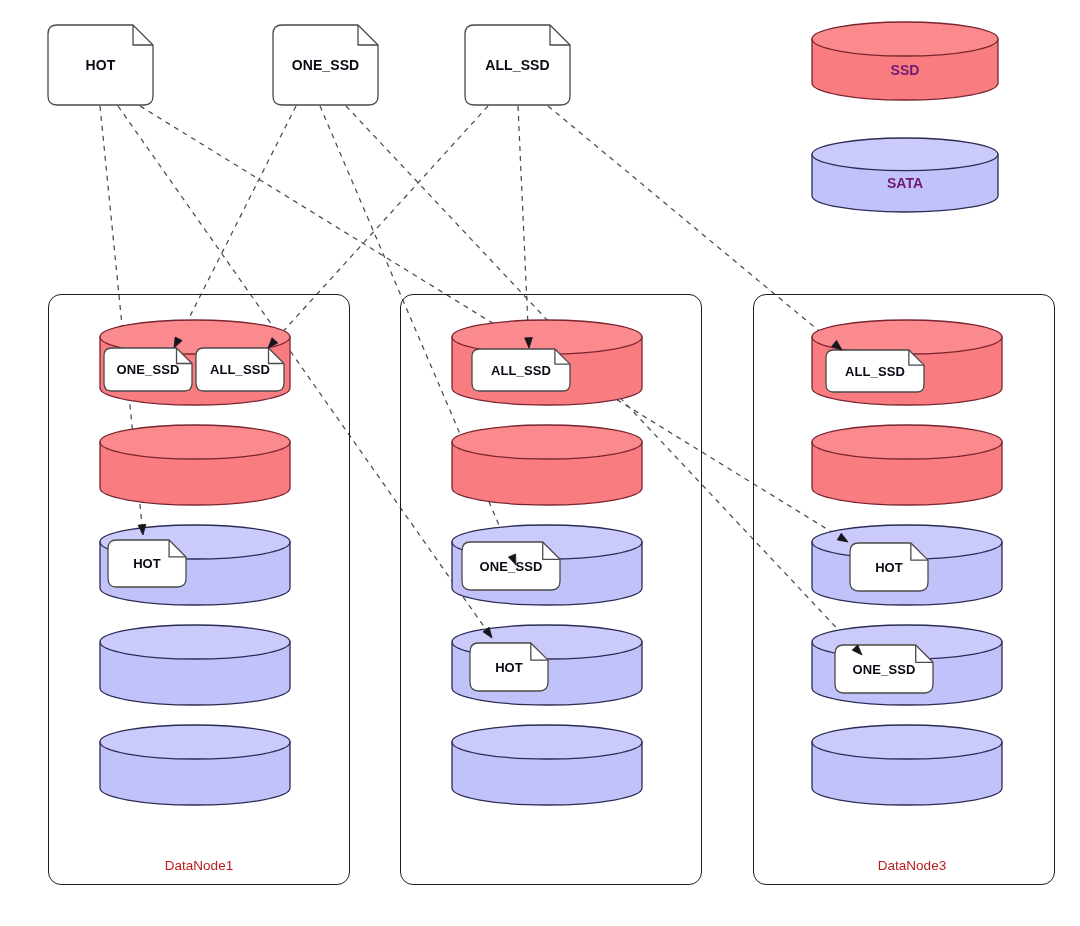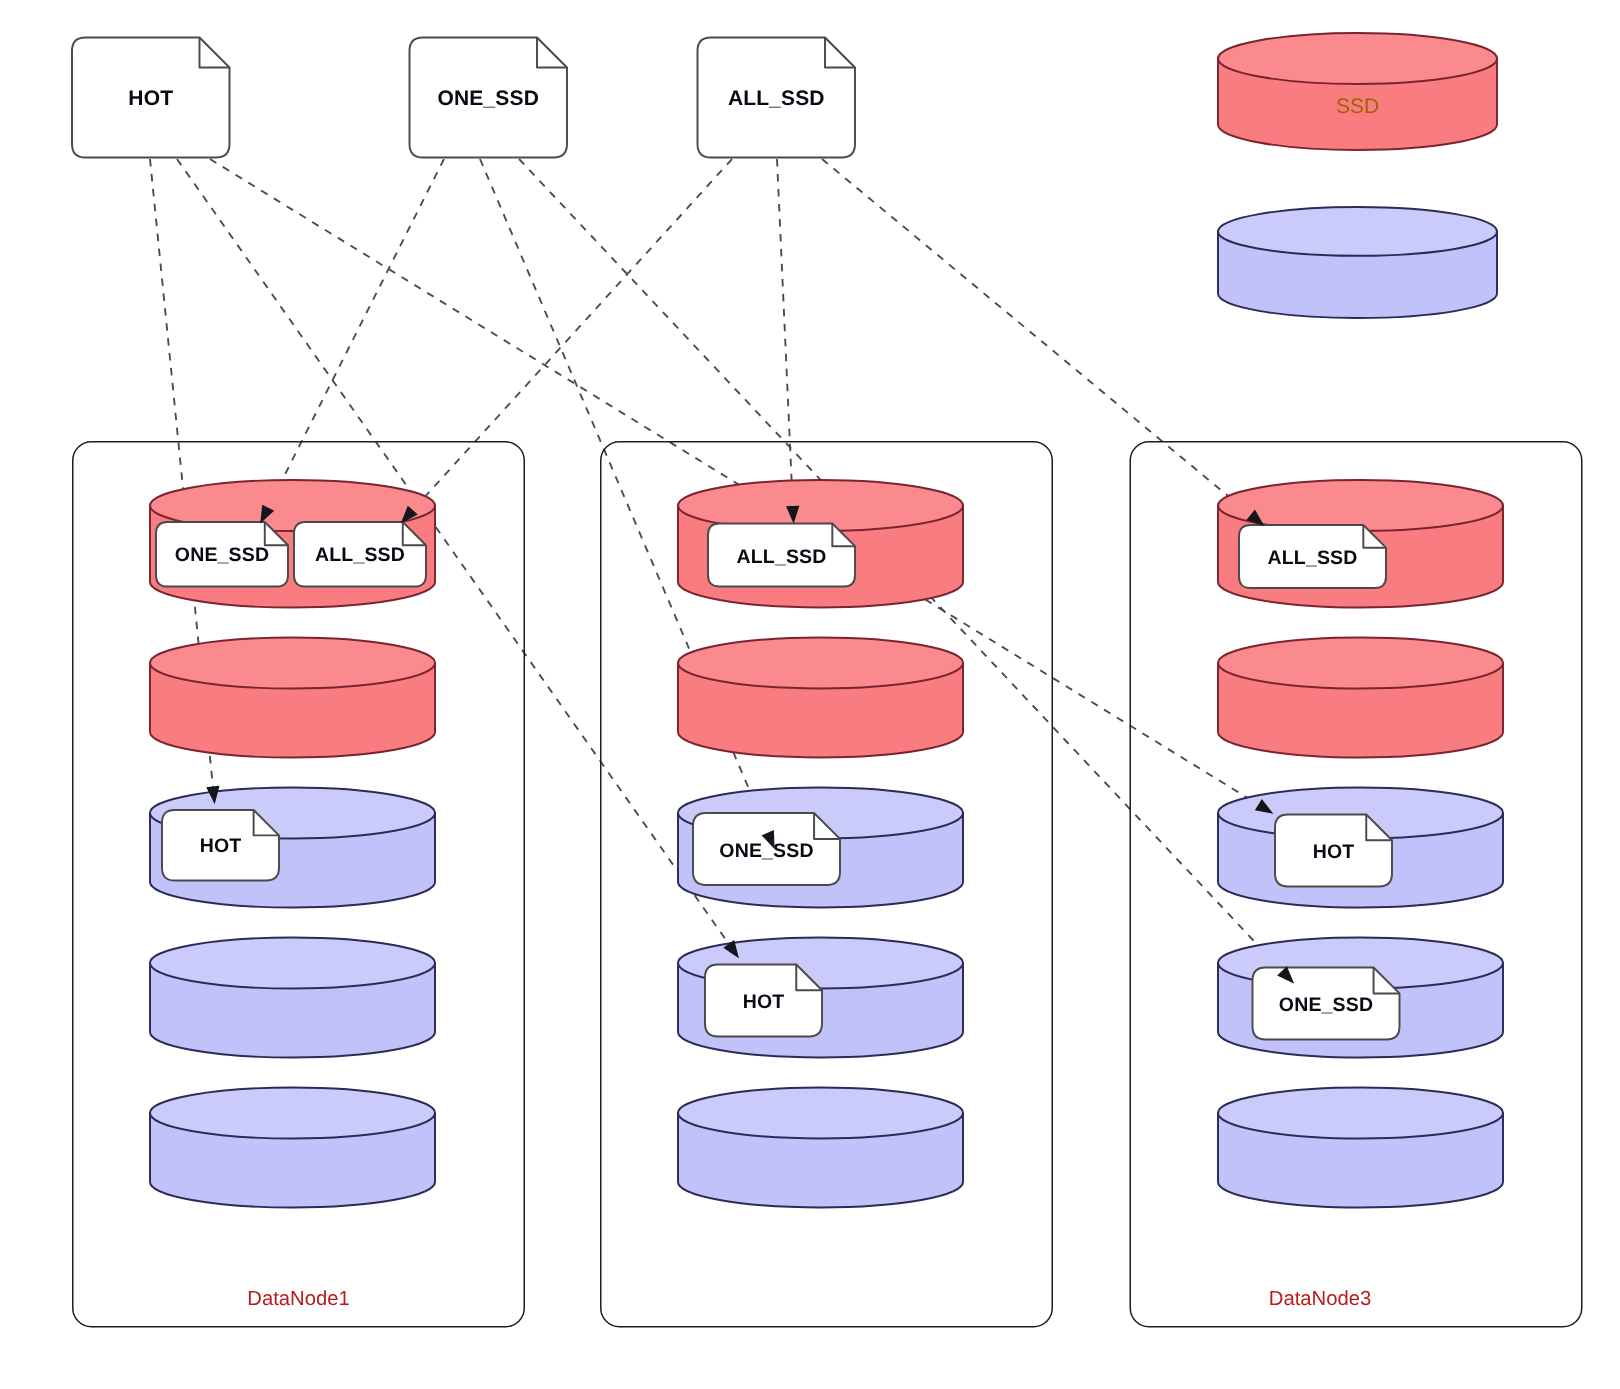--- a/index.html
+++ b/index.html
@@ -69,21 +69,22 @@
     height: 100%;
     overflow: visible;
   }
   .cyl .cyl-label {
     position: absolute;
     left: 0;
     width: 100%;
     display: flex;
     align-items: center;
     justify-content: center;
-    color: #a16207;
+    color: #701a75;
+    font-weight: bold;
   }
 
   
   .node-box {
     position: absolute;
     box-sizing: border-box;
     border: 1.3px solid #1d1d1d;
     border-radius: 13px;
     background: transparent;
   }
@@ -189,21 +190,21 @@
           <ellipse cx="95" cy="17" rx="95" ry="17" fill="#CBCBFB" stroke="#2b2b55" stroke-width="1.3"></ellipse>
         </svg>
       </div>
       <div class="cyl" style="left: 452px; top: 725px; width: 190px; height: 80px;">
         <svg viewBox="0 0 190 80" preserveAspectRatio="none">
           <path d="M 0 17 L 0 63 A 95 17 0 0 0 190 63 L 190 17 Z" fill="#C2C2FA" stroke="#2b2b55" stroke-width="1.3" stroke-linejoin="round"></path>
           <ellipse cx="95" cy="17" rx="95" ry="17" fill="#CBCBFB" stroke="#2b2b55" stroke-width="1.3"></ellipse>
         </svg>
       </div>
       <div class="node-box" style="left: 753px; top: 294px; width: 302px; height: 591px;"></div>
-      <div class="node-label" style="left: 753px; width: 254px; top: 858px;">DataNode3</div>
+      <div class="node-label" style="left: 753px; width: 254px; top: 858px; padding-left: 32px;">DataNode3</div>
       <div class="cyl" style="left: 812px; top: 320px; width: 190px; height: 85px;">
         <svg viewBox="0 0 190 85" preserveAspectRatio="none">
           <path d="M 0 17 L 0 68 A 95 17 0 0 0 190 68 L 190 17 Z" fill="#F97C80" stroke="#7a2430" stroke-width="1.3" stroke-linejoin="round"></path>
           <ellipse cx="95" cy="17" rx="95" ry="17" fill="#FA8A8E" stroke="#7a2430" stroke-width="1.3"></ellipse>
         </svg>
       </div>
       <div class="cyl" style="left: 812px; top: 425px; width: 190px; height: 80px;">
         <svg viewBox="0 0 190 80" preserveAspectRatio="none">
           <path d="M 0 17 L 0 63 A 95 17 0 0 0 190 63 L 190 17 Z" fill="#F97C80" stroke="#7a2430" stroke-width="1.3" stroke-linejoin="round"></path>
           <ellipse cx="95" cy="17" rx="95" ry="17" fill="#FA8A8E" stroke="#7a2430" stroke-width="1.3"></ellipse>
@@ -232,20 +233,21 @@
           <path d="M 0 17 L 0 61 A 93 17 0 0 0 186 61 L 186 17 Z" fill="#F97C80" stroke="#7a2430" stroke-width="1.3" stroke-linejoin="round"></path>
           <ellipse cx="93" cy="17" rx="93" ry="17" fill="#FA8A8E" stroke="#7a2430" stroke-width="1.3"></ellipse>
         </svg>
         <div class="cyl-label" style="top: 17px; height: 61px; font-size: 14px;">SSD</div>
       </div>
       <div class="cyl" style="left: 812px; top: 138px; width: 186px; height: 74px;">
         <svg viewBox="0 0 186 74" preserveAspectRatio="none">
           <path d="M 0 16.28 L 0 57.72 A 93 16.28 0 0 0 186 57.72 L 186 16.28 Z" fill="#C2C2FA" stroke="#2b2b55" stroke-width="1.3" stroke-linejoin="round"></path>
           <ellipse cx="93" cy="16.28" rx="93" ry="16.28" fill="#CBCBFB" stroke="#2b2b55" stroke-width="1.3"></ellipse>
         </svg>
+        <div class="cyl-label" style="top: 16.28px; height: 57.72px; font-size: 14px;">SATA</div>
       </div>
       <div class="note" style="left: 104px; top: 348px; width: 88px; height: 43px;">
         <svg viewBox="0 0 88 43" preserveAspectRatio="none">
           <path d="M 7.739999999999999 0 L 72.52 0 L 88 15.479999999999999 L 88 35.26 Q 88 43 80.26 43 L 7.739999999999999 43 Q 0 43 0 35.26 L 0 7.739999999999999 Q 0 0 7.739999999999999 0 Z" fill="#FFFFFF" stroke="#4a4a4a" stroke-width="1.3" stroke-linejoin="round"></path>
           <path d="M 72.52 0 L 72.52 15.479999999999999 L 88 15.479999999999999" fill="none" stroke="#4a4a4a" stroke-width="1.3" stroke-linejoin="round"></path>
         </svg>
         <div class="note-label" style="font-size: 13px;">ONE_SSD</div>
       </div>
       <div class="note" style="left: 196px; top: 348px; width: 88px; height: 43px;">
         <svg viewBox="0 0 88 43" preserveAspectRatio="none">

